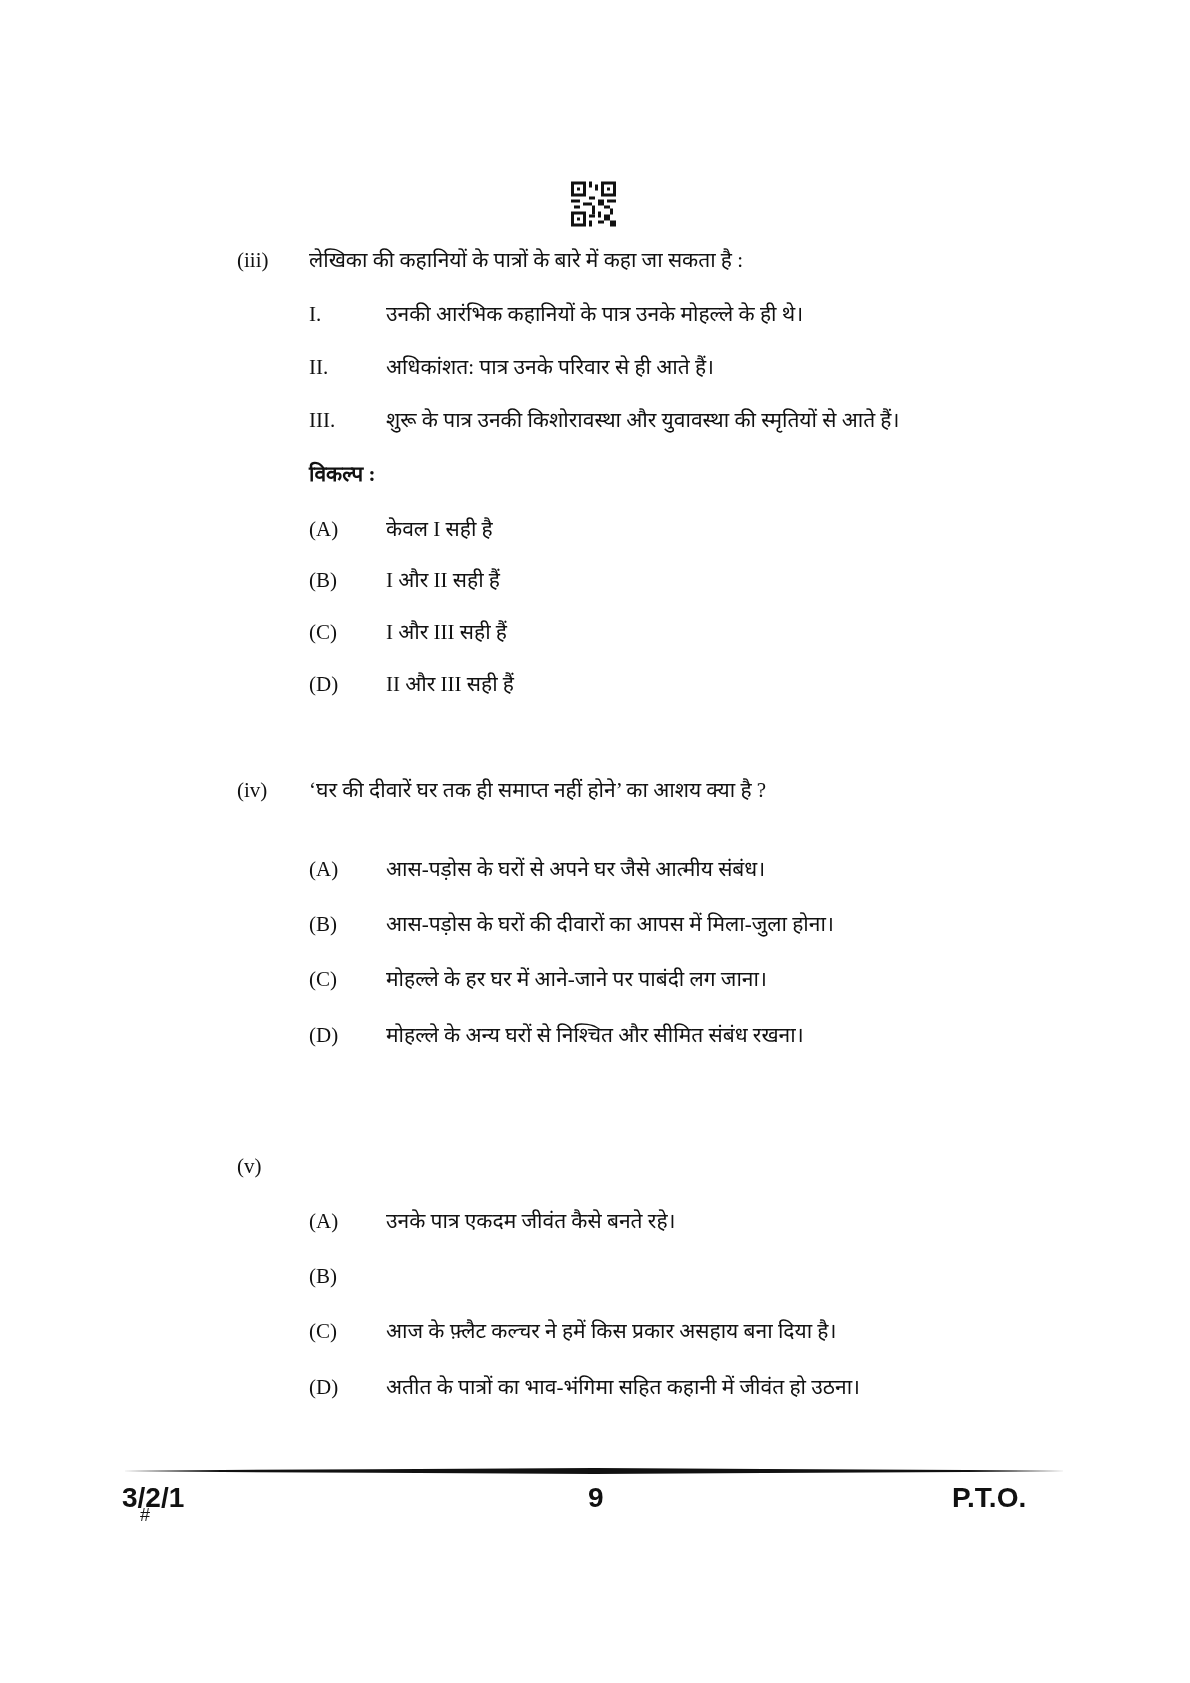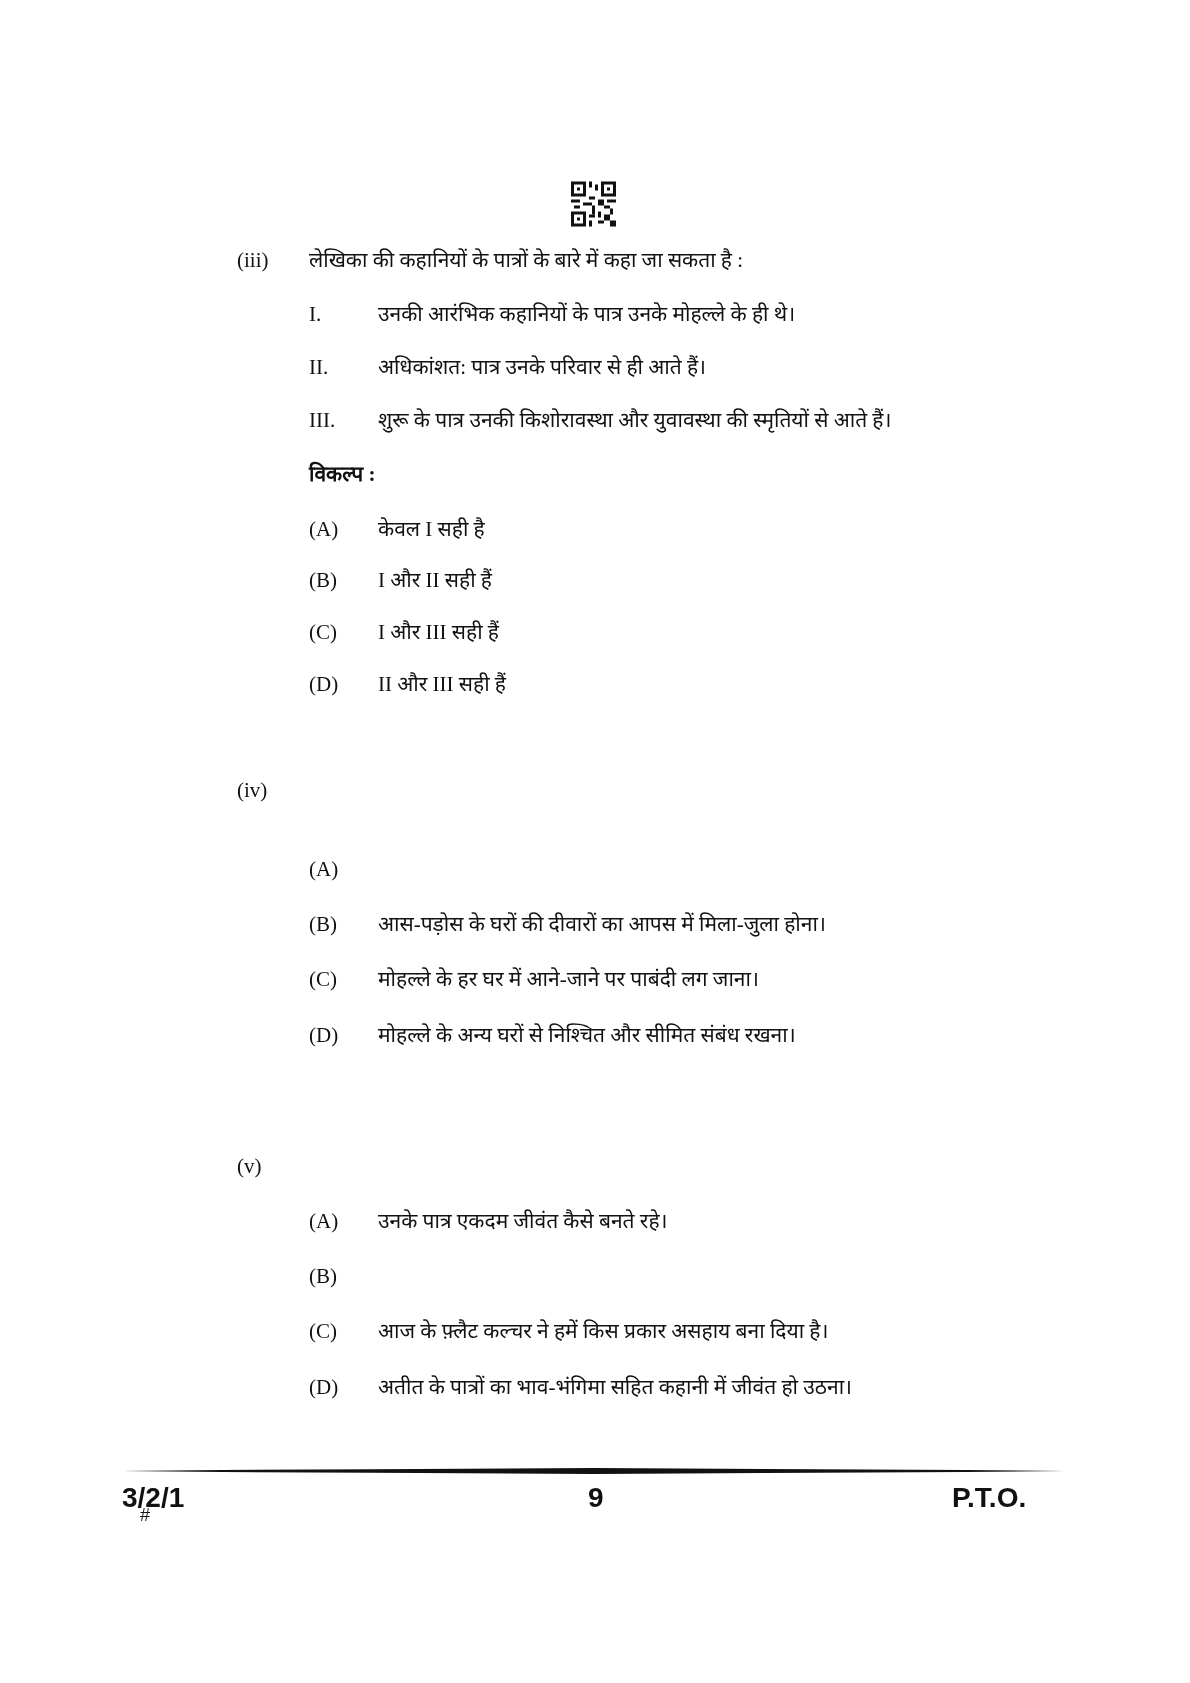--- a/index.html
+++ b/index.html
@@ -4,21 +4,21 @@
 <style>
   html, body { margin: 0; padding: 0; background: #ffffff; }
   body {
     width: 1190px; height: 1683px; position: relative; overflow: hidden;
     font-family: "Liberation Serif", "DejaVu Serif", serif; color: #111;
   }
   .qr { position: absolute; left: 571px; top: 181px; width: 45px; height: 46px; }
   .qnum { position: absolute; left: 193px; width: 60px; }
   .qtext { position: absolute; left: 265px; white-space: nowrap; }
   .lbl { position: absolute; left: 265px; width: 50px; }
-  .otext { position: absolute; left: 334px; white-space: nowrap; text-align: center; }
+  .otext { position: absolute; left: 342px; white-space: nowrap; text-align: center; }
   .row { position: absolute; left: 0; width: 1190px; height: 30px; font-size: 21px; line-height: 28px; margin-left: 44px; }
   .bold { font-weight: bold; }
   .rule {
     position: absolute; left: 122px; top: 1468px; width: 944px; height: 6px;
   }
   .footer { position: absolute; font-family: "Liberation Sans", "DejaVu Sans", sans-serif; font-weight: bold; font-size: 28px; }
 </style>
 </head>
 <body>
 
@@ -86,23 +86,25 @@
   </div>
   <div class="row" style="top:670px;">
     <span class="lbl">(D)</span>
     <span class="otext">II और III सही हैं</span>
   </div>
 </div>
 
 <div>
   <div class="row" style="top:776px;">
     <span class="qnum">(iv)</span>
+    <span class="qtext">‘घर की दीवारें घर तक ही समाप्त नहीं होने’ का आशय क्या है ?</span>
   </div>
   <div class="row" style="top:855px;">
     <span class="lbl">(A)</span>
+    <span class="otext">आस-पड़ोस के घरों से अपने घर जैसे आत्मीय संबंध।</span>
   </div>
   <div class="row" style="top:910px;">
     <span class="lbl">(B)</span>
     <span class="otext">आस-पड़ोस के घरों की दीवारों का आपस में मिला-जुला होना।</span>
   </div>
   <div class="row" style="top:965px;">
     <span class="lbl">(C)</span>
     <span class="otext">मोहल्ले के हर घर में आने-जाने पर पाबंदी लग जाना।</span>
   </div>
   <div class="row" style="top:1021px;">

